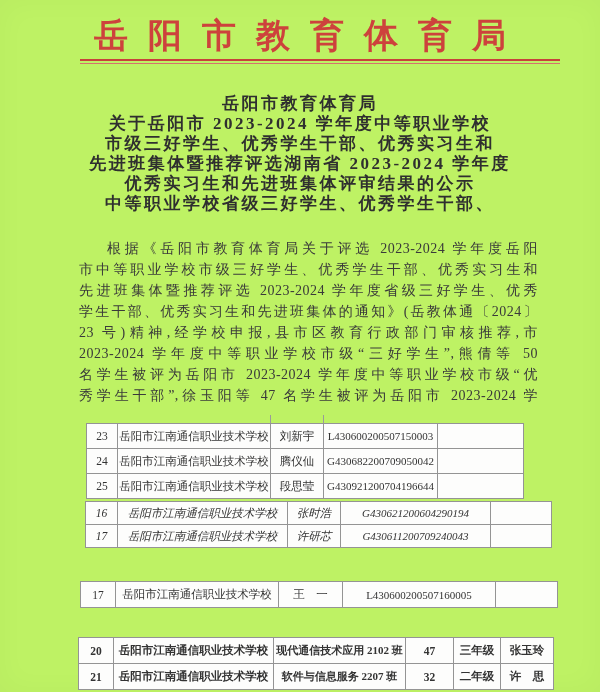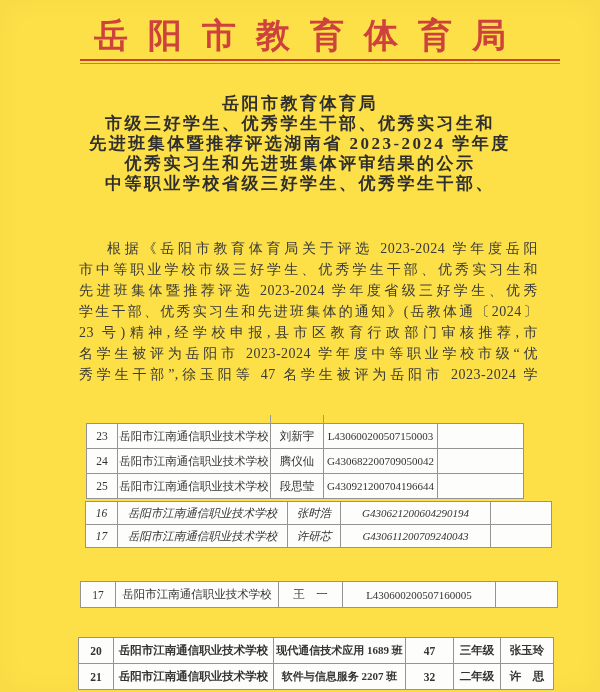--- a/index.html
+++ b/index.html
@@ -3,21 +3,21 @@
 <meta charset="utf-8">
 <style>
   html,body{margin:0;padding:0;}
   body{
     width:600px;height:692px;
     background:#f4f4f2;
     font-family:"Liberation Serif","DejaVu Serif",serif;
   }
   .page{
     position:relative;width:600px;height:692px;overflow:hidden;
-    background:#fde047;
+    background:#bef264;
     box-shadow:inset 0 0 30px rgba(0,0,0,0.03);
   }
   
   .agency{
     position:absolute;top:13px;left:0;right:0;
     text-align:center;
     font-size:34px;font-weight:bold;
     color:#cd423c;
     letter-spacing:20px;text-indent:20px;
     white-space:nowrap;
@@ -78,32 +78,34 @@
 <body>
 
 <div class="page">
 
   <div class="agency">岳阳市教育体育局</div>
 
   <div class="redline"></div>
 
   <div class="doc-title">
       <div class="line">岳阳市教育体育局</div>
+      <div class="line">关于岳阳市 2023-2024 学年度中等职业学校</div>
       <div class="line">市级三好学生、优秀学生干部、优秀实习生和</div>
       <div class="line">先进班集体暨推荐评选湖南省 2023-2024 学年度</div>
       <div class="line">优秀实习生和先进班集体评审结果的公示</div>
       <div class="line">中等职业学校省级三好学生、优秀学生干部、</div>
     </div>
 
   <div class="doc-body">
       <div class="line">根据《岳阳市教育体育局关于评选 2023-2024 学年度岳阳</div>
       <div class="line">市中等职业学校市级三好学生、优秀学生干部、优秀实习生和</div>
       <div class="line">先进班集体暨推荐评选 2023-2024 学年度省级三好学生、优秀</div>
       <div class="line">学生干部、优秀实习生和先进班集体的通知》(岳教体通〔2024〕</div>
       <div class="line">23 号)精神,经学校申报,县市区教育行政部门审核推荐,市</div>
+      <div class="line">2023-2024 学年度中等职业学校市级“三好学生”,熊倩等 50</div>
       <div class="line">名学生被评为岳阳市 2023-2024 学年度中等职业学校市级“优</div>
       <div class="line">秀学生干部”,徐玉阳等 47 名学生被评为岳阳市 2023-2024 学</div>
     </div>
 
   <div class="stub stub1"></div>
   <div class="stub stub2"></div>
 
   <table class="t t1">
     <colgroup>
       <col style="width:31px">
@@ -188,21 +190,21 @@
         <col style="width:160px">
         <col style="width:132px">
       <col style="width:48px">
         <col style="width:47px">
         <col style="width:53px">
     </colgroup>
     <tbody>
         <tr>
           <td>20</td>
           <td>岳阳市江南通信职业技术学校</td>
-          <td>现代通信技术应用 1689 班</td>
+          <td>现代通信技术应用 2102 班</td>
           <td>47</td>
           <td>三年级</td>
           <td>张玉玲</td>
         </tr>
         <tr>
           <td>21</td>
           <td>岳阳市江南通信职业技术学校</td>
           <td>软件与信息服务 2207 班</td>
           <td>32</td>
           <td>二年级</td>

